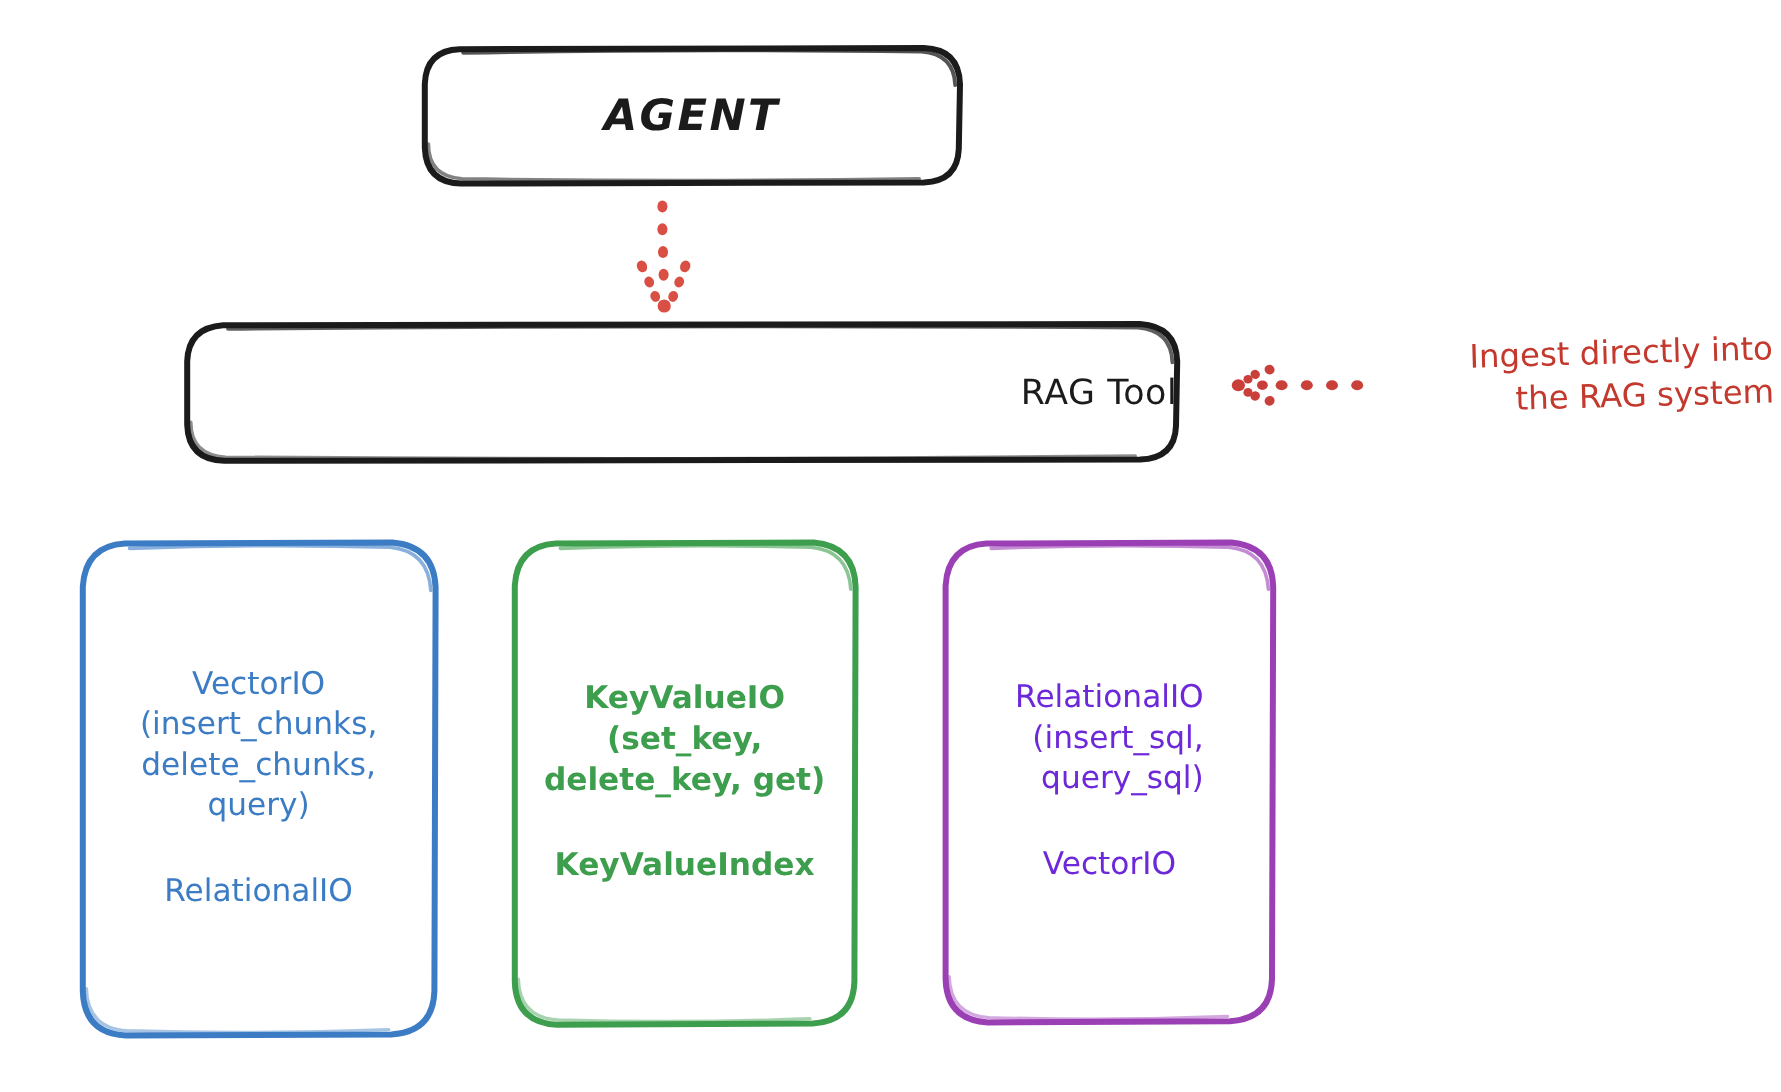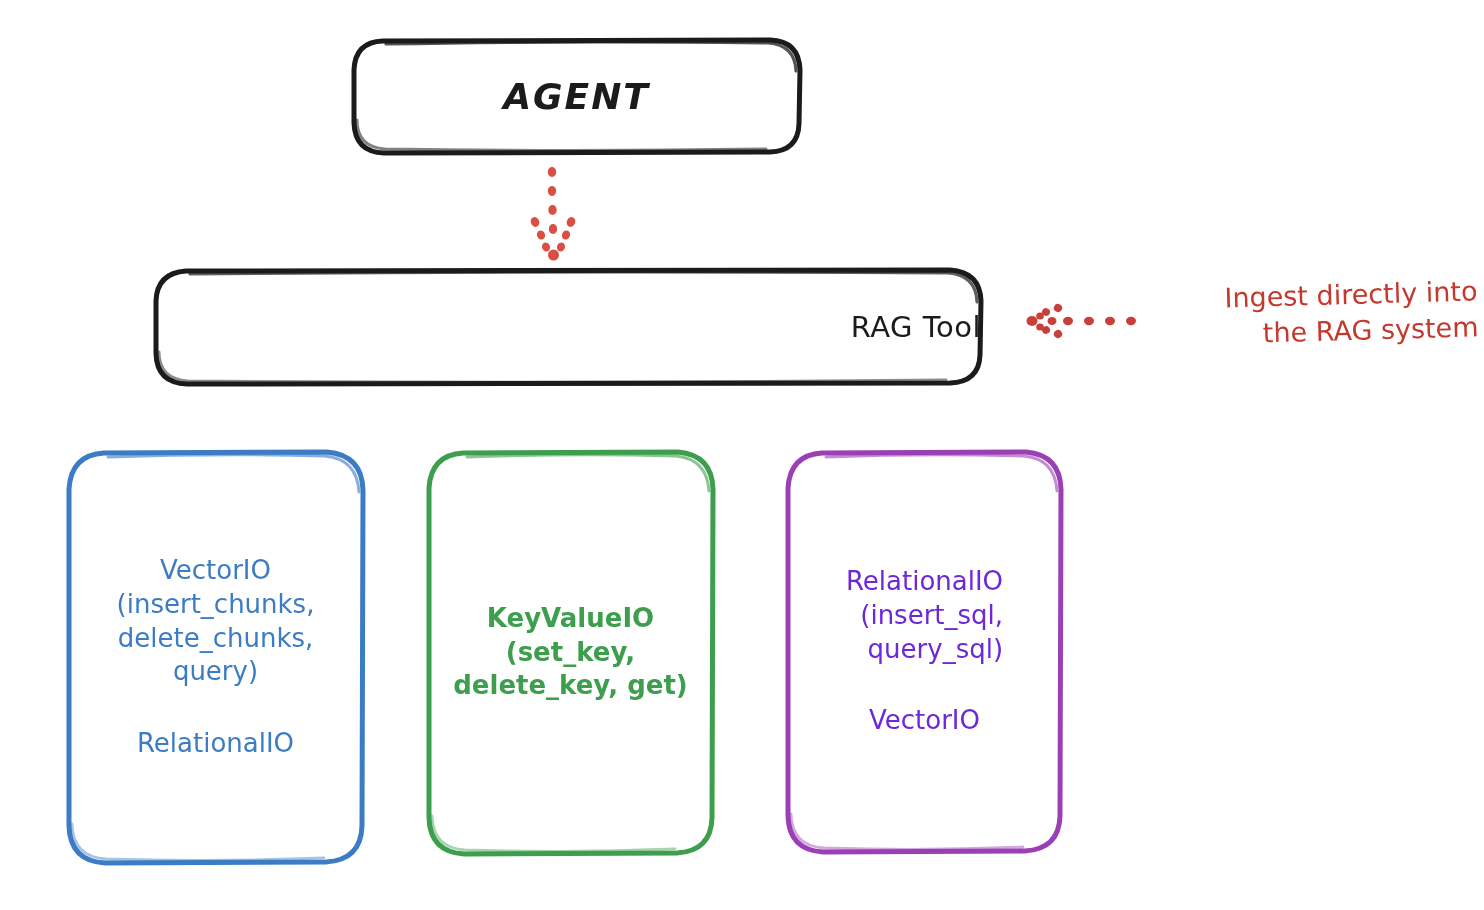--- a/index.html
+++ b/index.html
@@ -211,20 +211,21 @@
 (insert_chunks,
 delete_chunks,
 query)</div>
   <div class="leaf-sub">RelationalIO</div>
 </div>
 
 <div class="node" id="keyvalueio-node">
   <div class="leaf-label">KeyValueIO
 (set_key,
 delete_key, get)</div>
+  <div class="leaf-sub">KeyValueIndex</div>
 </div>
 
 <div class="node" id="relationalio-node">
   <div class="leaf-label">RelationalIO
 (insert_sql,
 query_sql)</div>
   <div class="leaf-sub">VectorIO</div>
 </div>
 
 <div id="ingest-annotation">Ingest directly into

